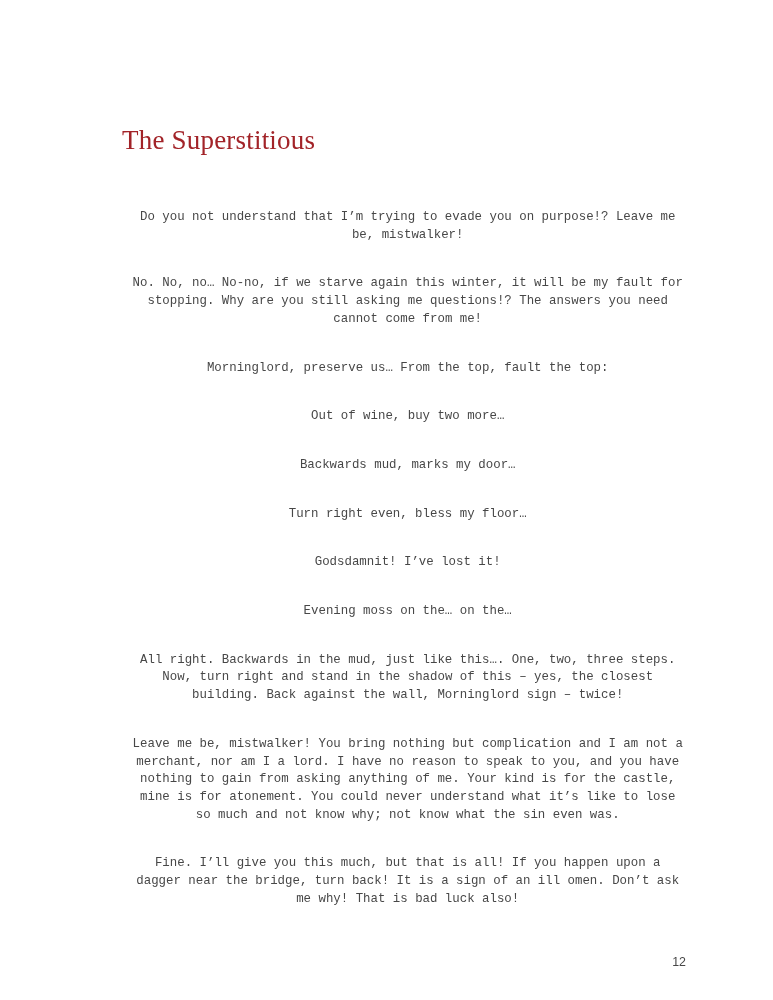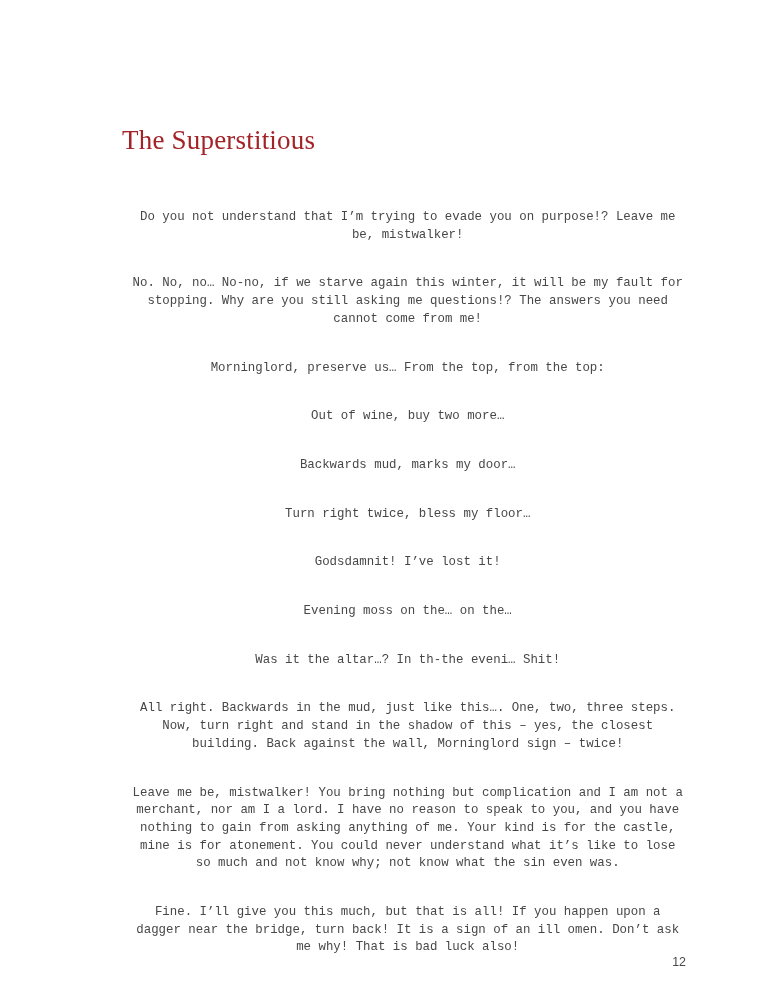--- a/index.html
+++ b/index.html
@@ -59,26 +59,25 @@
 </style>
 </head>
 <body>
 
 <div class="page">
   <div class="content">
     <h1 class="doc-title">The Superstitious</h1>
     <div class="body-text">
         <p class="body-paragraph">Do you not understand that I’m trying to evade you on purpose!? Leave me be, mistwalker!</p>
         <p class="body-paragraph">No. No, no… No-no, if we starve again this winter, it will be my fault for stopping. Why are you still asking me questions!? The answers you need cannot come from me!</p>
-        <p class="body-paragraph">Morninglord, preserve us… From the top, from the top:</p>
+        <p class="body-paragraph">Morninglord, preserve us… From the top, fault the top:</p>
         <p class="body-paragraph">Out of wine, buy two more…</p>
         <p class="body-paragraph">Backwards mud, marks my door…</p>
-        <p class="body-paragraph">Turn right twice, bless my floor…</p>
+        <p class="body-paragraph">Turn right even, bless my floor…</p>
         <p class="body-paragraph">Godsdamnit! I’ve lost it!</p>
         <p class="body-paragraph">Evening moss on the… on the…</p>
-        <p class="body-paragraph">Was it the altar…? In th-the eveni… Shit!</p>
         <p class="body-paragraph">All right. Backwards in the mud, just like this…. One, two, three steps. Now, turn right and stand in the shadow of this – yes, the closest building. Back against the wall, Morninglord sign – twice!</p>
         <p class="body-paragraph">Leave me be, mistwalker! You bring nothing but complication and I am not a merchant, nor am I a lord. I have no reason to speak to you, and you have nothing to gain from asking anything of me. Your kind is for the castle, mine is for atonement. You could never understand what it’s like to lose so much and not know why; not know what the sin even was.</p>
         <p class="body-paragraph">Fine. I’ll give you this much, but that is all! If you happen upon a dagger near the bridge, turn back! It is a sign of an ill omen. Don’t ask me why! That is bad luck also!</p>
       </div>
   </div>
   <div class="page-number">12</div>
 </div>
 
 </body></html>

